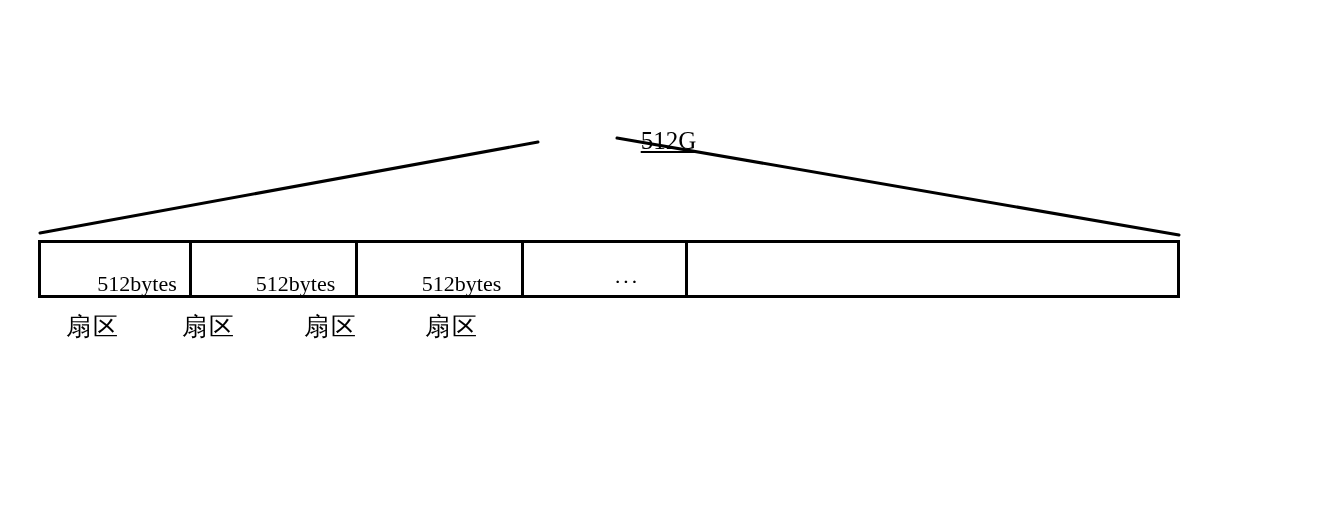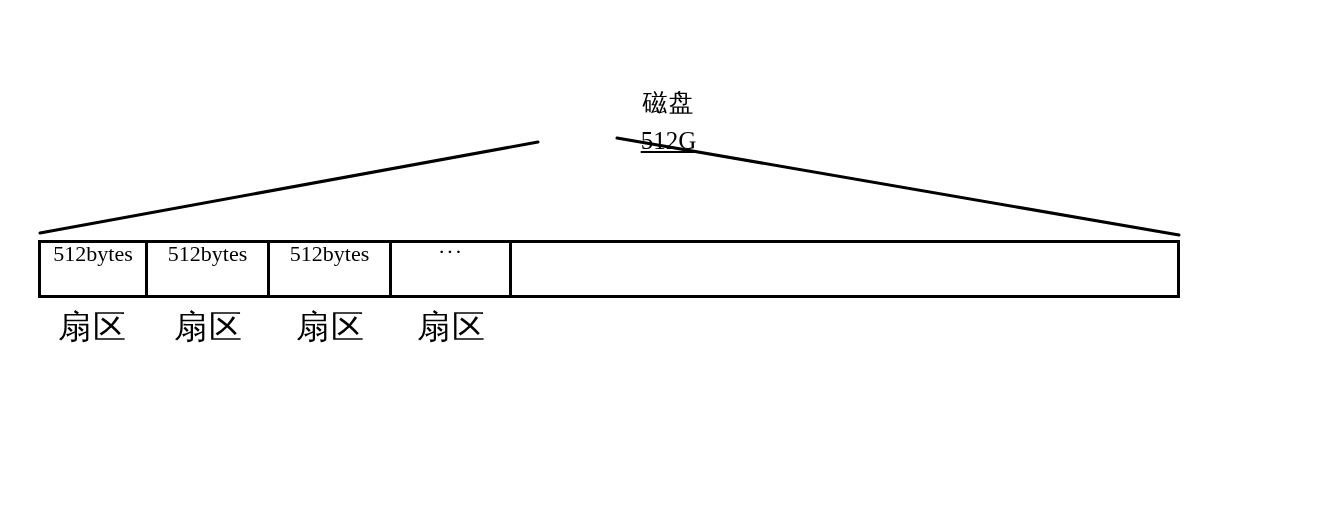--- a/index.html
+++ b/index.html
@@ -60,25 +60,26 @@
     height: 58px;
     box-sizing: border-box;
     border: 3px solid #000000;
     display: flex;
     align-items: stretch;
   }
   .sector-cell {
     box-sizing: border-box;
     border-right: 3px solid #000000;
     display: flex;
-    align-items: flex-start;
+    align-items: flex-end;
     justify-content: center;
     font-size: 22px;
     line-height: 1;
     white-space: nowrap;
+    margin-left: 44px;
   }
   .sector-cell.w-first { width: 107px; }
   .sector-cell.w-mid   { width: 122px; }
   .sector-cell.w-dots  { width: 120px; }
   .sector-cell.remainder {
     flex: 1 1 auto;
     border-right: none;
   }
   .dots-glyph {
     font-size: 22px;
@@ -91,37 +92,36 @@
   .sector-labels {
     position: absolute;
     left: 38px;
     top: 311px;
     width: 474px;
     height: 40px;
   }
   .sector-label {
     position: absolute;
     top: 0;
-    font-size: 33px;
+    font-size: 25px;
     line-height: 32px;
     letter-spacing: 2px;
     text-align: center;
     white-space: nowrap;
   }
   .sl-0 { left: 0px;   width: 110px; }
   .sl-1 { left: 110px; width: 122px; }
   .sl-2 { left: 232px; width: 122px; }
   .sl-3 { left: 354px; width: 120px; }
 </style>
 </head>
 <body>
 
 <div id="canvas">
 
-  <div class="disk-title">磁盘</div>
 
   <div class="disk-capacity">512G</div>
 
   <svg id="connectors" viewBox="0 0 1337 517" width="1337" height="517" xmlns="http://www.w3.org/2000/svg">
     <line x1="40" y1="233" x2="538" y2="142" stroke="#000000" stroke-width="3" stroke-linecap="round"></line>
     <line x1="617" y1="138" x2="1179" y2="235" stroke="#000000" stroke-width="3" stroke-linecap="round"></line>
   </svg>
 
   <div class="disk-strip">
     <div class="sector-cell w-first">

